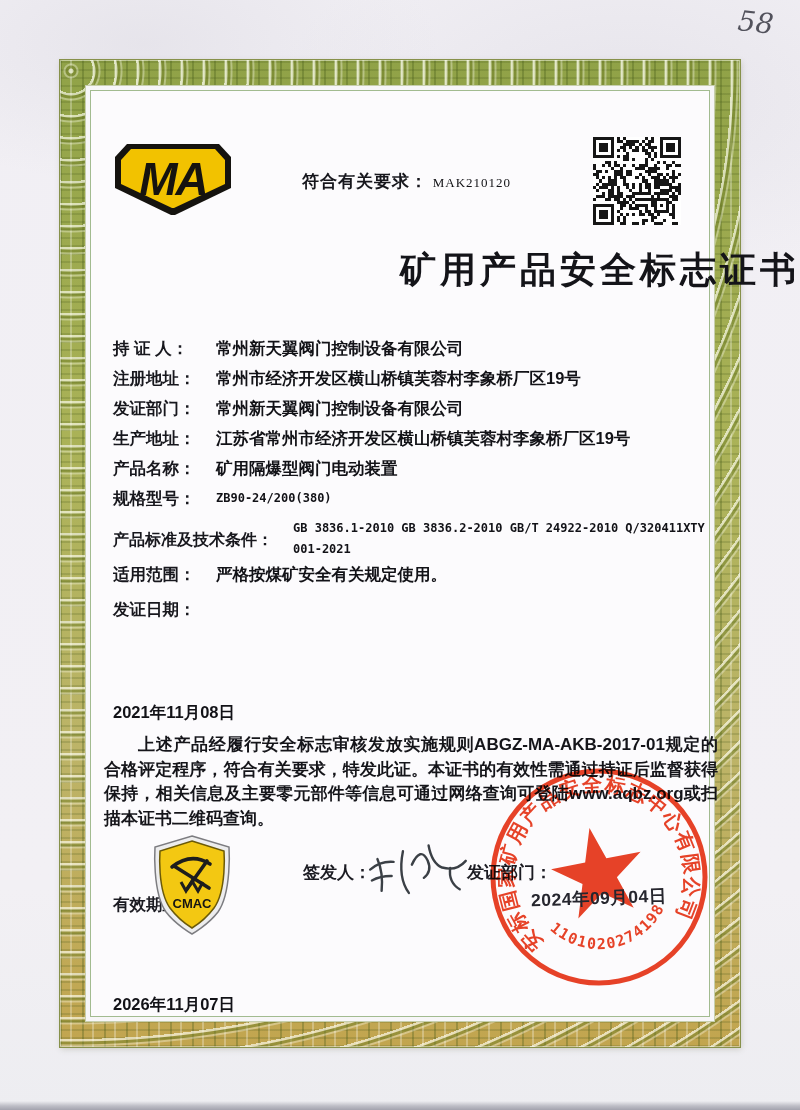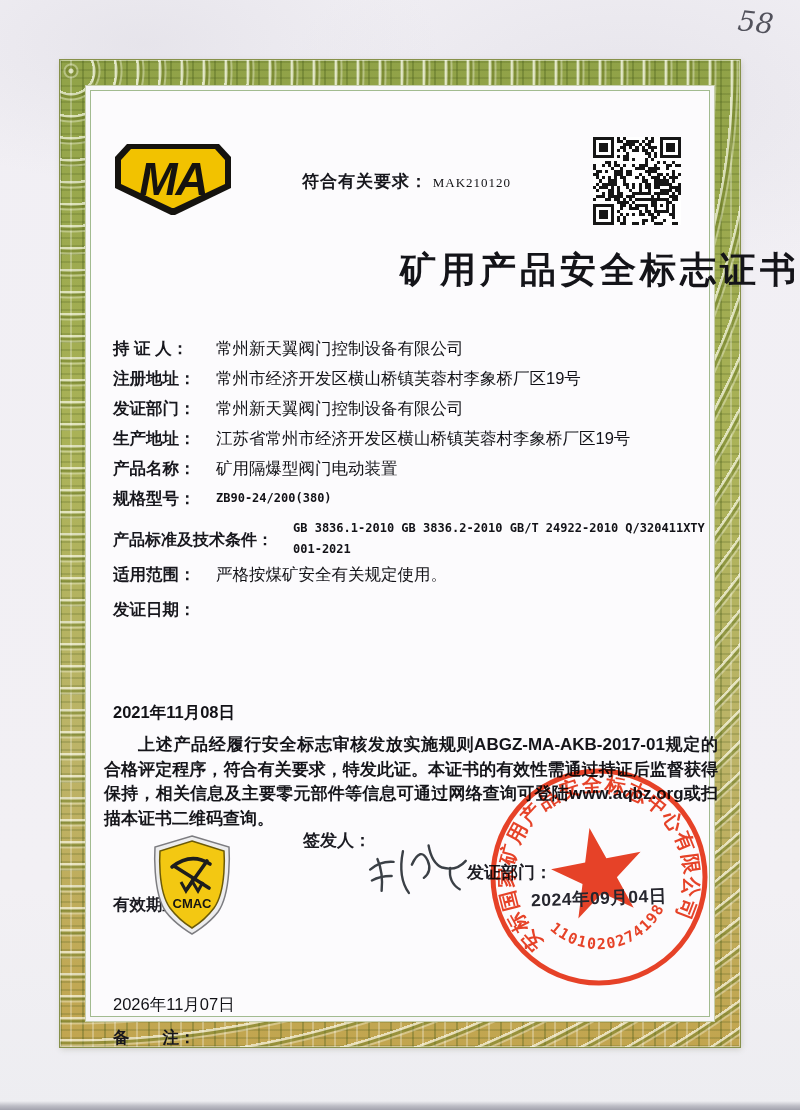--- a/index.html
+++ b/index.html
@@ -37,37 +37,37 @@
   .cert-line .val{font-family:Liberation Serif, serif;font-size:13px;letter-spacing:1px;color:#101014;}
   .qr{position:absolute;left:593px;top:137px;width:88px;height:88px;}
 
   .title{position:absolute;left:0;right:0;top:246px;text-align:right;
     font-size:36px;font-weight:900;letter-spacing:4px;color:#141419;}
 
   
   .fields{position:absolute;left:113px;top:338px;width:606px;}
   .row{display:flex;align-items:flex-start;line-height:21px;margin-bottom:9px;font-size:16.5px;}
   .row .lbl{flex:0 0 103px;font-weight:700;color:#17171d;white-space:nowrap;}
-  .row .val{flex:1;font-weight:400;color:#121217;}
+  .row .val{flex:1;font-weight:700;color:#121217;}
   .row .val.num{font-family:"DejaVu Sans Mono",monospace;font-weight:700;font-size:12px;letter-spacing:0;}
   .row.std{margin-bottom:4px;gap:12px;}
   .row.std .lbl{flex:0 0 168px;font-size:16px;align-self:center;}
   .row.std .val{max-width:438px;word-break:break-all;}
   .row.dates{margin-top:14px;flex-direction:column;}
   .row.dates .val-date{flex:0 0 192px;font-weight:600;}
   .row.dates .lbl2{flex:0 0 100px;font-weight:700;white-space:nowrap;}
   .row.remark{margin-top:12px;}
 
   
   .decl{position:absolute;left:104px;top:733px;width:614px;font-size:17px;font-weight:700;
     line-height:24.5px;text-indent:2em;text-align:justify;color:#15151a;word-break:break-all;}
 
   
   .cmac{position:absolute;left:147px;top:834px;width:90px;height:104px;}
-  .signer-label{position:absolute;left:303px;top:829px;font-size:17px;font-weight:700;}
+  .signer-label{position:absolute;left:303px;top:861px;font-size:17px;font-weight:700;}
   .signature{position:absolute;left:362px;top:834px;width:118px;height:64px;}
   .dept-label{position:absolute;left:467px;top:861px;font-size:17px;font-weight:700;}
   .stamp{position:absolute;left:479px;top:757px;width:240px;height:240px;mix-blend-mode:multiply;opacity:.95;}
   .stamp-date{position:absolute;left:531px;top:886px;font-size:17.5px;font-weight:700;color:#26262e;
     transform:rotate(-2deg);letter-spacing:.5px;z-index:5;}
 </style>
 </head>
 <body>
 
 <div class="page">
@@ -437,24 +437,20 @@
     <div class="row">
       <span class="lbl">适用范围：</span>
       <span class="val">严格按煤矿安全有关规定使用。</span>
     </div>
     <div class="row dates">
       <span class="lbl">发证日期：</span>
       <span class="val val-date">2021年11月08日</span>
       <span class="lbl2">有效期至：</span>
       <span class="val">2026年11月07日</span>
     </div>
-    <div class="row remark">
-      <span class="lbl">备　　注：</span>
-      <span class="val"></span>
-    </div>
   </div>
 
   <div class="decl">上述产品经履行安全标志审核发放实施规则ABGZ-MA-AKB-2017-01规定的合格评定程序，符合有关要求，特发此证。本证书的有效性需通过持证后监督获得保持，相关信息及主要零元部件等信息可通过网络查询可登陆www.aqbz.org或扫描本证书二维码查询。</div>
 
   <svg class="cmac" viewBox="0 0 90 104">
     <path d="M45,2 L82,13 C82,13 85,58 71,78 C61,91 45,100 45,100 C45,100 29,91 19,78 C5,58 8,13 8,13 Z" fill="#ededee" stroke="#7c7c80" stroke-width="1.5"></path>
     <path d="M45,7 L77,17 C77,17 80,56 67,74 C58,86 45,94 45,94 C45,94 32,86 23,74 C10,56 13,17 13,17 Z" fill="#f3c812" stroke="#6b5a08" stroke-width="1.5"></path>
     <g stroke="#1d1d1d" stroke-width="3.6" fill="none" stroke-linecap="round">
       <path d="M27,32 L62,54"></path>
       <path d="M63,30 Q44,18 25,33"></path>

